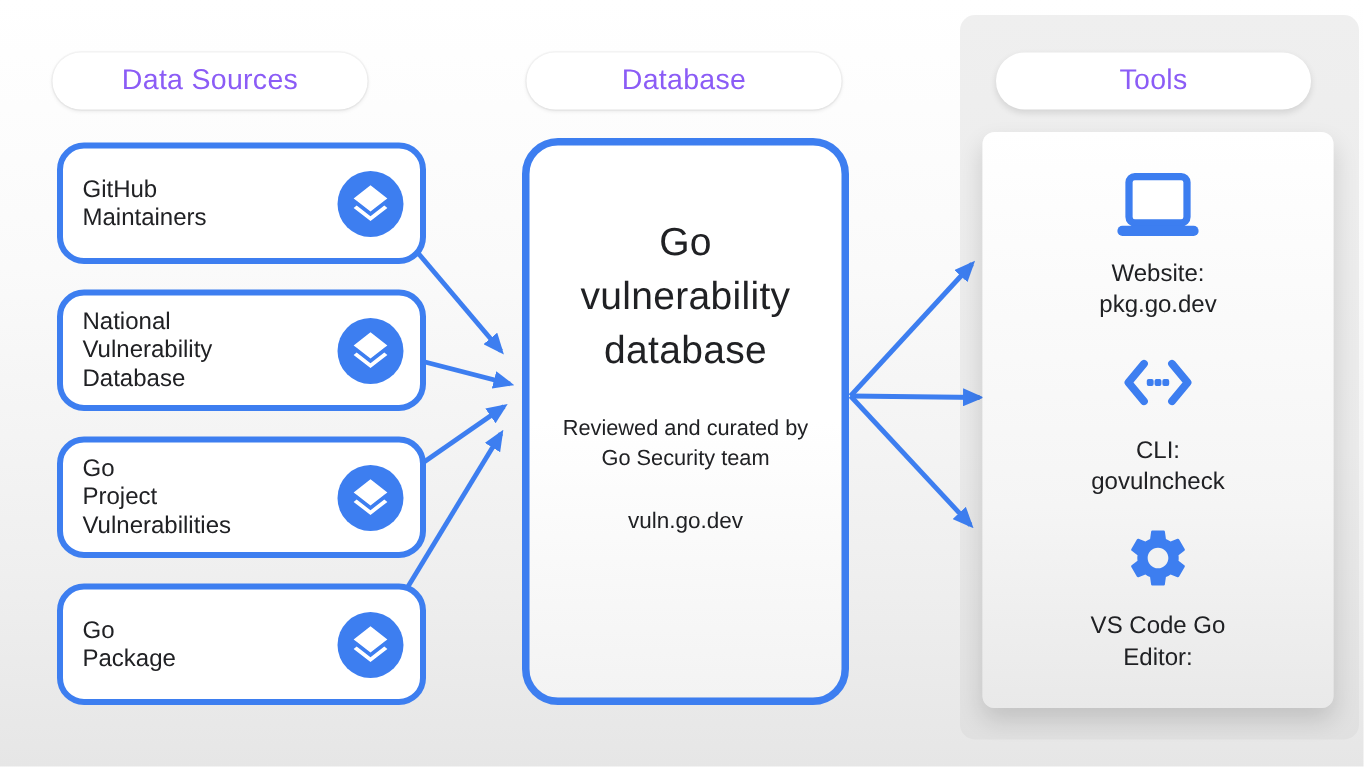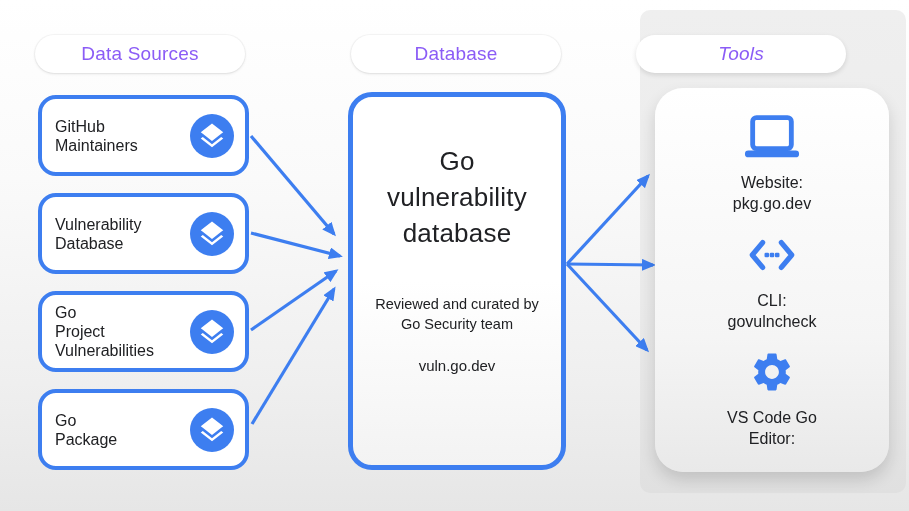--- a/index.html
+++ b/index.html
@@ -10,44 +10,44 @@
 
   
   .tools-panel { position:absolute; left:640px; top:10px; width:266px; height:483px;
                  border-radius:10px; background:linear-gradient(180deg,#efefef 0%,#eaeaea 60%,#e0e0e0 100%); }
 
   
   .pill { position:absolute; top:35px; height:38px; width:210px; background:#ffffff;
           border-radius:19px; display:flex; align-items:center; justify-content:center;
           font-size:19px; color:#8b5cf6; letter-spacing:.2px;
           box-shadow:0 1px 3px rgba(0,0,0,.10), 0 0 0 1px rgba(0,0,0,.03); }
-  .pill-ds { left:35px; } .pill-db { left:351px; } .pill-tools { left:636px; box-shadow:0 2px 5px rgba(0,0,0,.12);font-style:italic; }
+  .pill-ds { left:35px; } .pill-db { left:351px; } .pill-tools { left:664px; box-shadow:0 2px 5px rgba(0,0,0,.12); }
 
   
-  .src-box { position:absolute; left:38px; width:211px; height:81px; background:#ffffff;
+  .src-box { position:absolute; left:38px; width:246px; height:81px; background:#ffffff;
              border:4px solid var(--blue); border-radius:18px; display:flex; align-items:center; }
   .src-1{top:95px} .src-2{top:193px} .src-3{top:291px} .src-4{top:389px}
   .src-text { flex:1; padding-left:13px; font-size:16px; line-height:19px; color:var(--text); }
   .src-text span { display:block; }
   .src-icon { width:44px; height:44px; border-radius:50%; background:var(--blue);
               margin-right:11px; flex-shrink:0; display:flex; align-items:center; justify-content:center; }
   .src-icon svg { width:30px; height:30px; }
 
   
   .db-box { position:absolute; left:348px; top:92px; width:218px; height:378px;
             background:linear-gradient(180deg,#ffffff 50%,#f3f3f3 100%);
             border:5px solid var(--blue); border-radius:24px; text-align:center; color:var(--text); }
   .db-title { margin-top:46px; padding:0 14px; font-size:26px; line-height:36px; font-weight:500; letter-spacing:.2px; }
-  .db-sub   { margin-top:43px; padding:0 18px; font-size:14.5px; line-height:20px; }
+  .db-sub   { margin-top:25px; padding:0 18px; font-size:14.5px; line-height:20px; }
   .db-url   { margin-top:23px; font-size:15px; }
 
   
   .tools-box { position:absolute; left:655px; top:88px; width:234px; height:384px;
                background:linear-gradient(180deg,#ffffff 0%,#f5f5f5 65%,#e9e9e9 100%);
-               border-radius:28px; box-shadow:0 8px 16px rgba(0,0,0,.14);
+               border-radius:8px; box-shadow:0 8px 16px rgba(0,0,0,.14);
                display:flex; flex-direction:column; justify-content:space-evenly; align-items:center; padding:8px 0; }
   .tool-item  { text-align:center; color:var(--text); }
   .tool-icon  { height:52px; display:flex; align-items:center; justify-content:center; margin-bottom:9px; }
   .tool-lines { font-size:16px; line-height:21px; }
   .tool-lines span { display:block; }
 
   
   .arrows { position:absolute; left:0; top:0; pointer-events:none; }
   .arrows line { stroke:var(--blue); stroke-width:3.2; }
 </style>
@@ -84,20 +84,21 @@
     </div>
     <div class="src-icon">
       <svg viewBox="0 0 24 24">
           <path fill="#ffffff" d="M11.99 18.54l-7.37-5.73L3 14.07l9 7 9-7-1.63-1.27-7.38 5.74zM12 16l7.36-5.73L21 9l-9-7-9 7 1.63 1.27L12 16z"></path>
         </svg>
     </div>
   </div>
 
   <div class="src-box src-2">
     <div class="src-text">
+      <span>National</span>
       <span>Vulnerability</span>
       <span>Database</span>
     </div>
     <div class="src-icon">
       <svg viewBox="0 0 24 24">
           <path fill="#ffffff" d="M11.99 18.54l-7.37-5.73L3 14.07l9 7 9-7-1.63-1.27-7.38 5.74zM12 16l7.36-5.73L21 9l-9-7-9 7 1.63 1.27L12 16z"></path>
         </svg>
     </div>
   </div>
 

